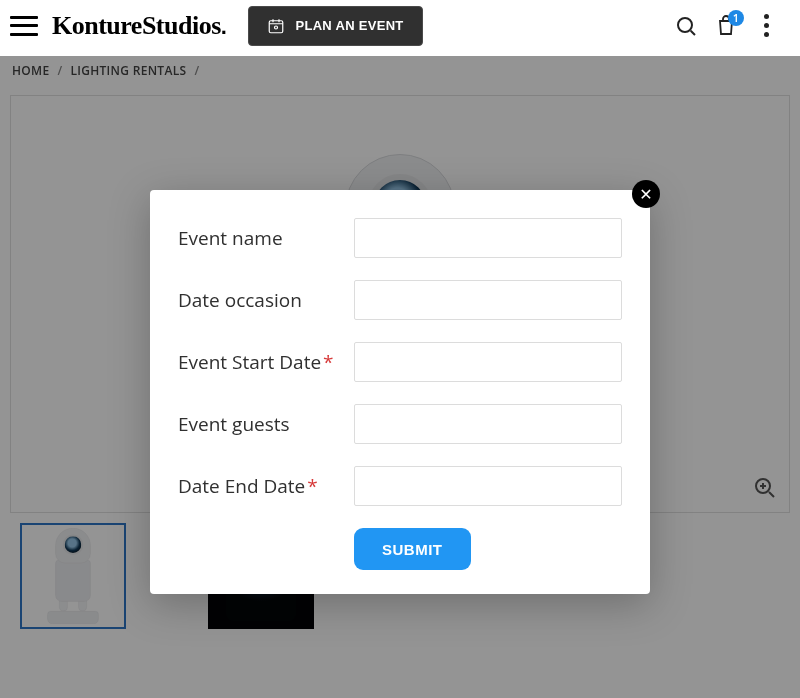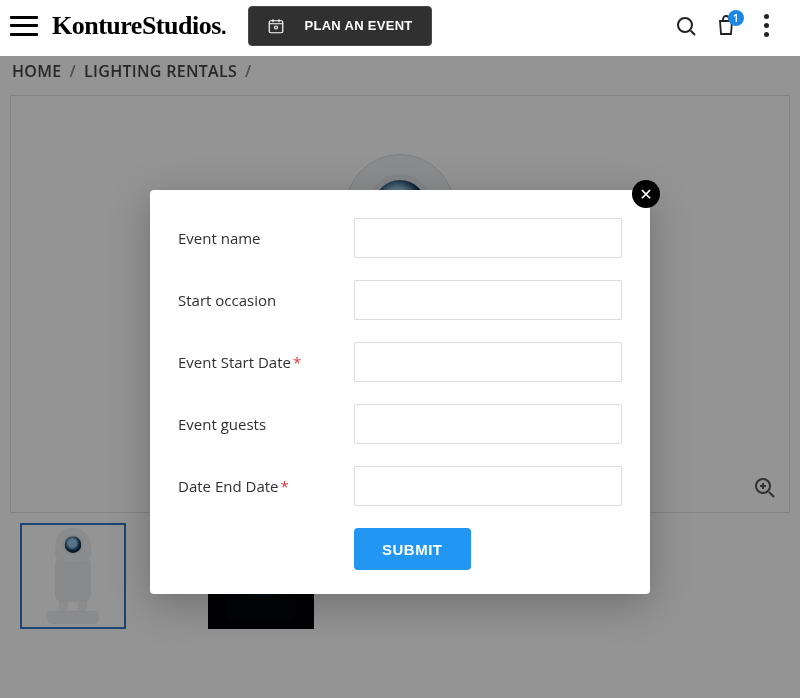--- a/index.html
+++ b/index.html
@@ -6,33 +6,33 @@
   html, body { width: 800px; height: 698px; font-family: "Open Sans", Arial, sans-serif; background: #fff; overflow: hidden; color: #303030; }
 
   
   .header { height: 52px; display: flex; align-items: center; padding: 0 14px 0 10px; border-bottom: 1px solid #fff; }
   .hamburger { width: 28px; height: 20px; display:flex; flex-direction:column; justify-content:space-between; cursor:pointer; margin-right:12px; }
   .hamburger span { display:block; height:3px; background:#000; border-radius:1px; }
 
   .logo { font-family: "Brush Script MT", cursive; font-size: 26px; font-weight: 700; line-height: 0.9; color:#000; padding-left:2px; letter-spacing:-0.5px; }
   .logo .dot { font-family: Arial, sans-serif; font-size: 22px; }
 
-  .plan-btn { margin-left: 22px; background:#303030; border:1px solid #4a4a4a; color:#fff; height:40px; padding:0 18px; border-radius:4px; display:flex; align-items:center; gap:19px; font-size:13px; font-weight:600; letter-spacing:0.3px; cursor:pointer; }
+  .plan-btn { margin-left: 22px; background:#303030; border:1px solid #4a4a4a; color:#fff; height:40px; padding:0 18px; border-radius:4px; display:flex; align-items:center; gap:10px; font-size:13px; font-weight:600; letter-spacing:0.3px; cursor:pointer; }
   .plan-btn svg { width:18px; height:18px; }
 
   .header-spacer { flex:1; }
 
   .icon-btn { width:40px; height:40px; display:flex; align-items:center; justify-content:center; cursor:pointer; position:relative; color:#222; }
   .icon-btn svg { width:24px; height:24px; }
   .badge { position:absolute; top:4px; right:2px; background:#1e88e5; color:#fff; font-size:11px; font-weight:600; min-width:16px; height:16px; border-radius:8px; display:flex; align-items:center; justify-content:center; padding:0 3px; }
   .more-dots { flex-direction:column; gap:4px; }
   .more-dots span { width:5px; height:5px; background:#222; border-radius:50%; }
 
   
-  .breadcrumb { height:37px; display:flex; align-items:center; padding:0 12px; font-size:16px; font-weight:600; letter-spacing:0.3px; color:#444; text-transform:uppercase; background:#fff; }
+  .breadcrumb { height:37px; display:flex; align-items:center; padding:0 12px; font-size:12px; font-weight:600; letter-spacing:0.3px; color:#444; text-transform:uppercase; background:#fff; }
   .breadcrumb a { color:#444; text-decoration:none; }
   .breadcrumb .sep { margin:0 8px; color:#888; }
 
   
   .product-wrap { padding:6px 10px 10px; }
   .product-card { border:1px solid #e1e1e1; position:relative; height:418px; display:flex; align-items:center; justify-content:center; overflow:hidden; background:#fff; }
   .zoom-icon { position:absolute; right:12px; bottom:12px; width:24px; height:24px; color:#555; cursor:pointer; }
 
   
   .fixture { position:relative; width:190px; height:300px; }
@@ -53,26 +53,26 @@
   .dark-glow { width:70px; height:90px; background:radial-gradient(circle at 50% 30%, #6fb7e0 0 12%, #1b3f5c 25%, #05070a 60%); border-radius:8px; }
 
   
   .overlay { position:absolute; inset:56px 0 0 0; background:rgba(0,0,0,0.42); }
 
   .modal { position:absolute; top:190px; left:150px; width:500px; background:#fff; border-radius:4px; box-shadow:0 10px 40px rgba(0,0,0,0.25); padding:28px 28px 24px; }
   .modal-close { position:absolute; top:-10px; right:-10px; width:28px; height:28px; background:#000; color:#fff; border:none; border-radius:50%; font-size:16px; cursor:pointer; display:flex; align-items:center; justify-content:center; }
 
   .form-row { display:flex; align-items:center; margin-bottom:22px; }
   .form-row:last-of-type { margin-bottom:18px; }
-  .form-label { width:176px; font-size:15px; color:#303030; }
+  .form-label { width:176px; font-size:19px; color:#303030; }
   .req { color:#d73a3a; margin-left:2px; }
   .form-input { flex:1; height:40px; border:1px solid #dcdcdc; border-radius:2px; padding:0 10px; font-size:14px; outline:none; }
 
   .submit-row { padding-left:176px; }
-  .submit-btn { background:#2196f3; color:#fff; border:none; height:42px; padding:0 28px; font-size:15px; font-weight:600; letter-spacing:0.5px; border-radius:4px; cursor:pointer; }
+  .submit-btn { background:#2196f3; color:#fff; border:none; height:42px; padding:0 28px; font-size:15px; font-weight:600; letter-spacing:0.5px; border-radius:9px; cursor:pointer; }
 </style>
 </head>
 <body>
 
 <div class="header">
   <div class="hamburger">
     <span></span>
       <span></span>
       <span></span>
   </div>
@@ -154,21 +154,21 @@
 
 <div class="modal">
   <button class="modal-close">✕</button>
 
   <div class="form-row">
     <label class="form-label"><span>Event name</span></label>
     <input class="form-input" type="text" style="">
   </div>
 
   <div class="form-row">
-    <label class="form-label"><span>Start occasion</span></label>
+    <label class="form-label"><span>Date occasion</span></label>
     <input class="form-input" type="text" style="">
   </div>
 
   <div class="form-row">
     <label class="form-label"><span>Event Start Date</span><span class="req">*</span></label>
     <input class="form-input" type="text" style="">
   </div>
 
   <div class="form-row">
     <label class="form-label"><span>Event guests</span></label>

